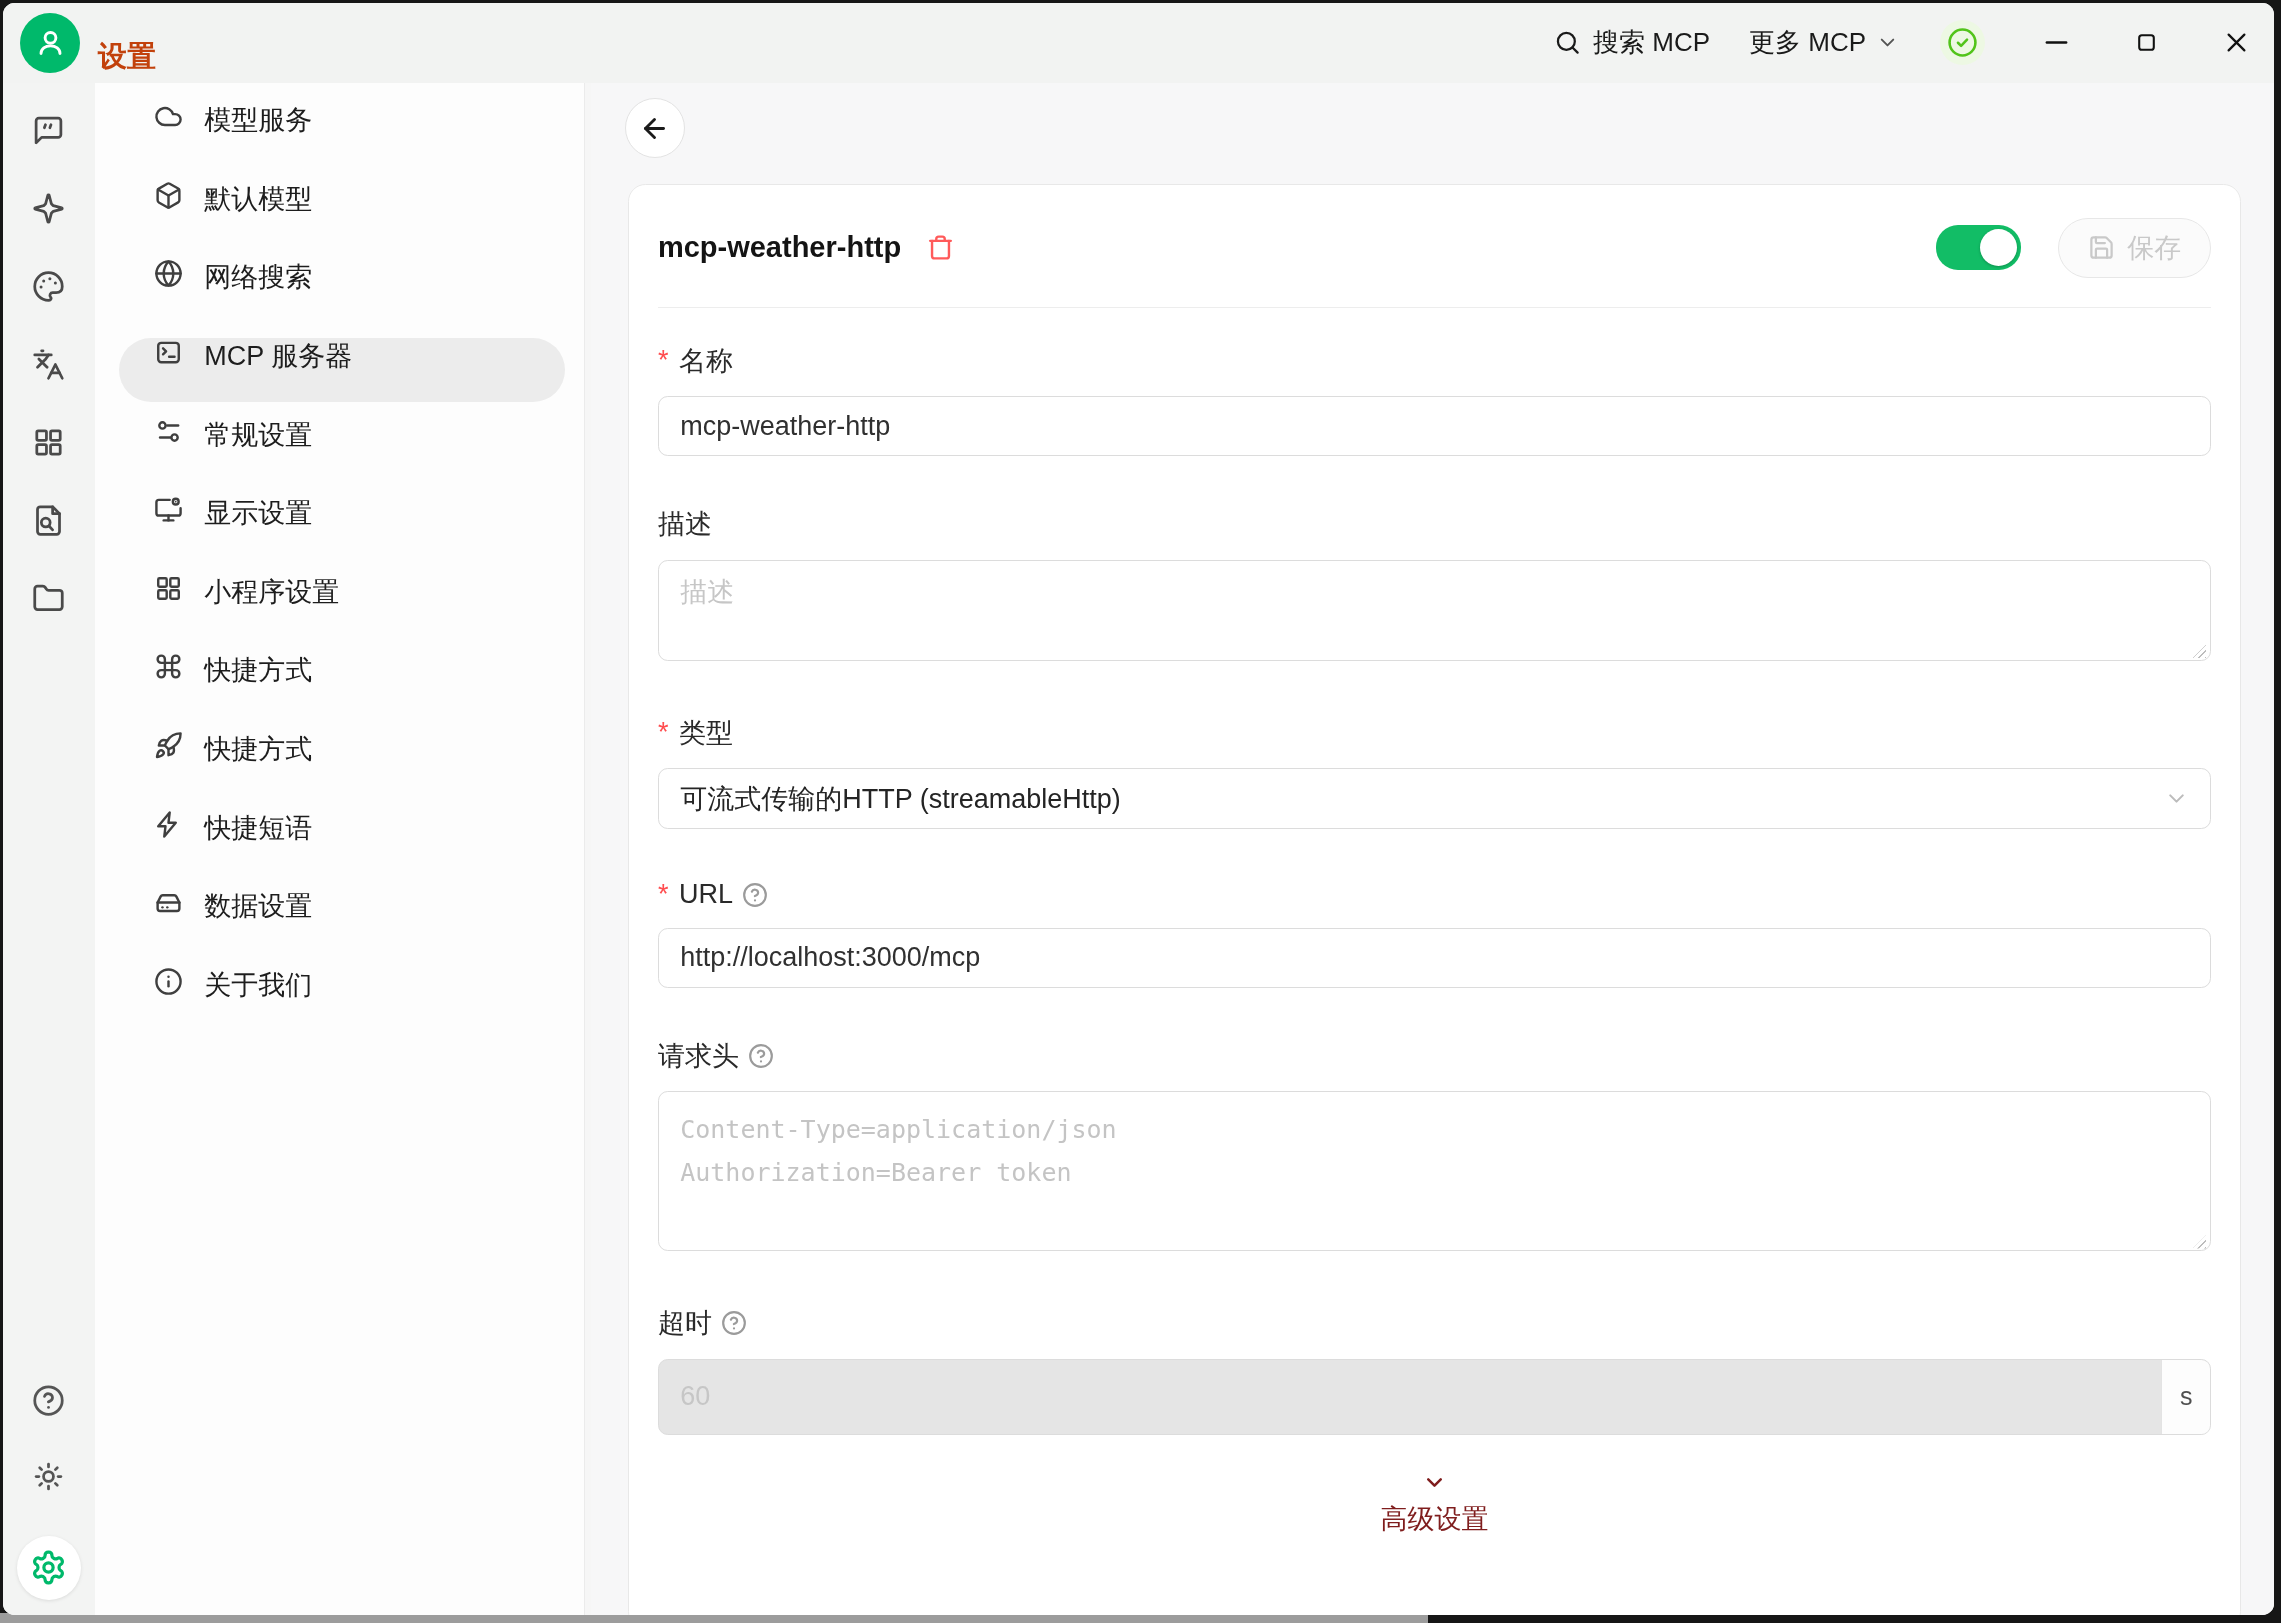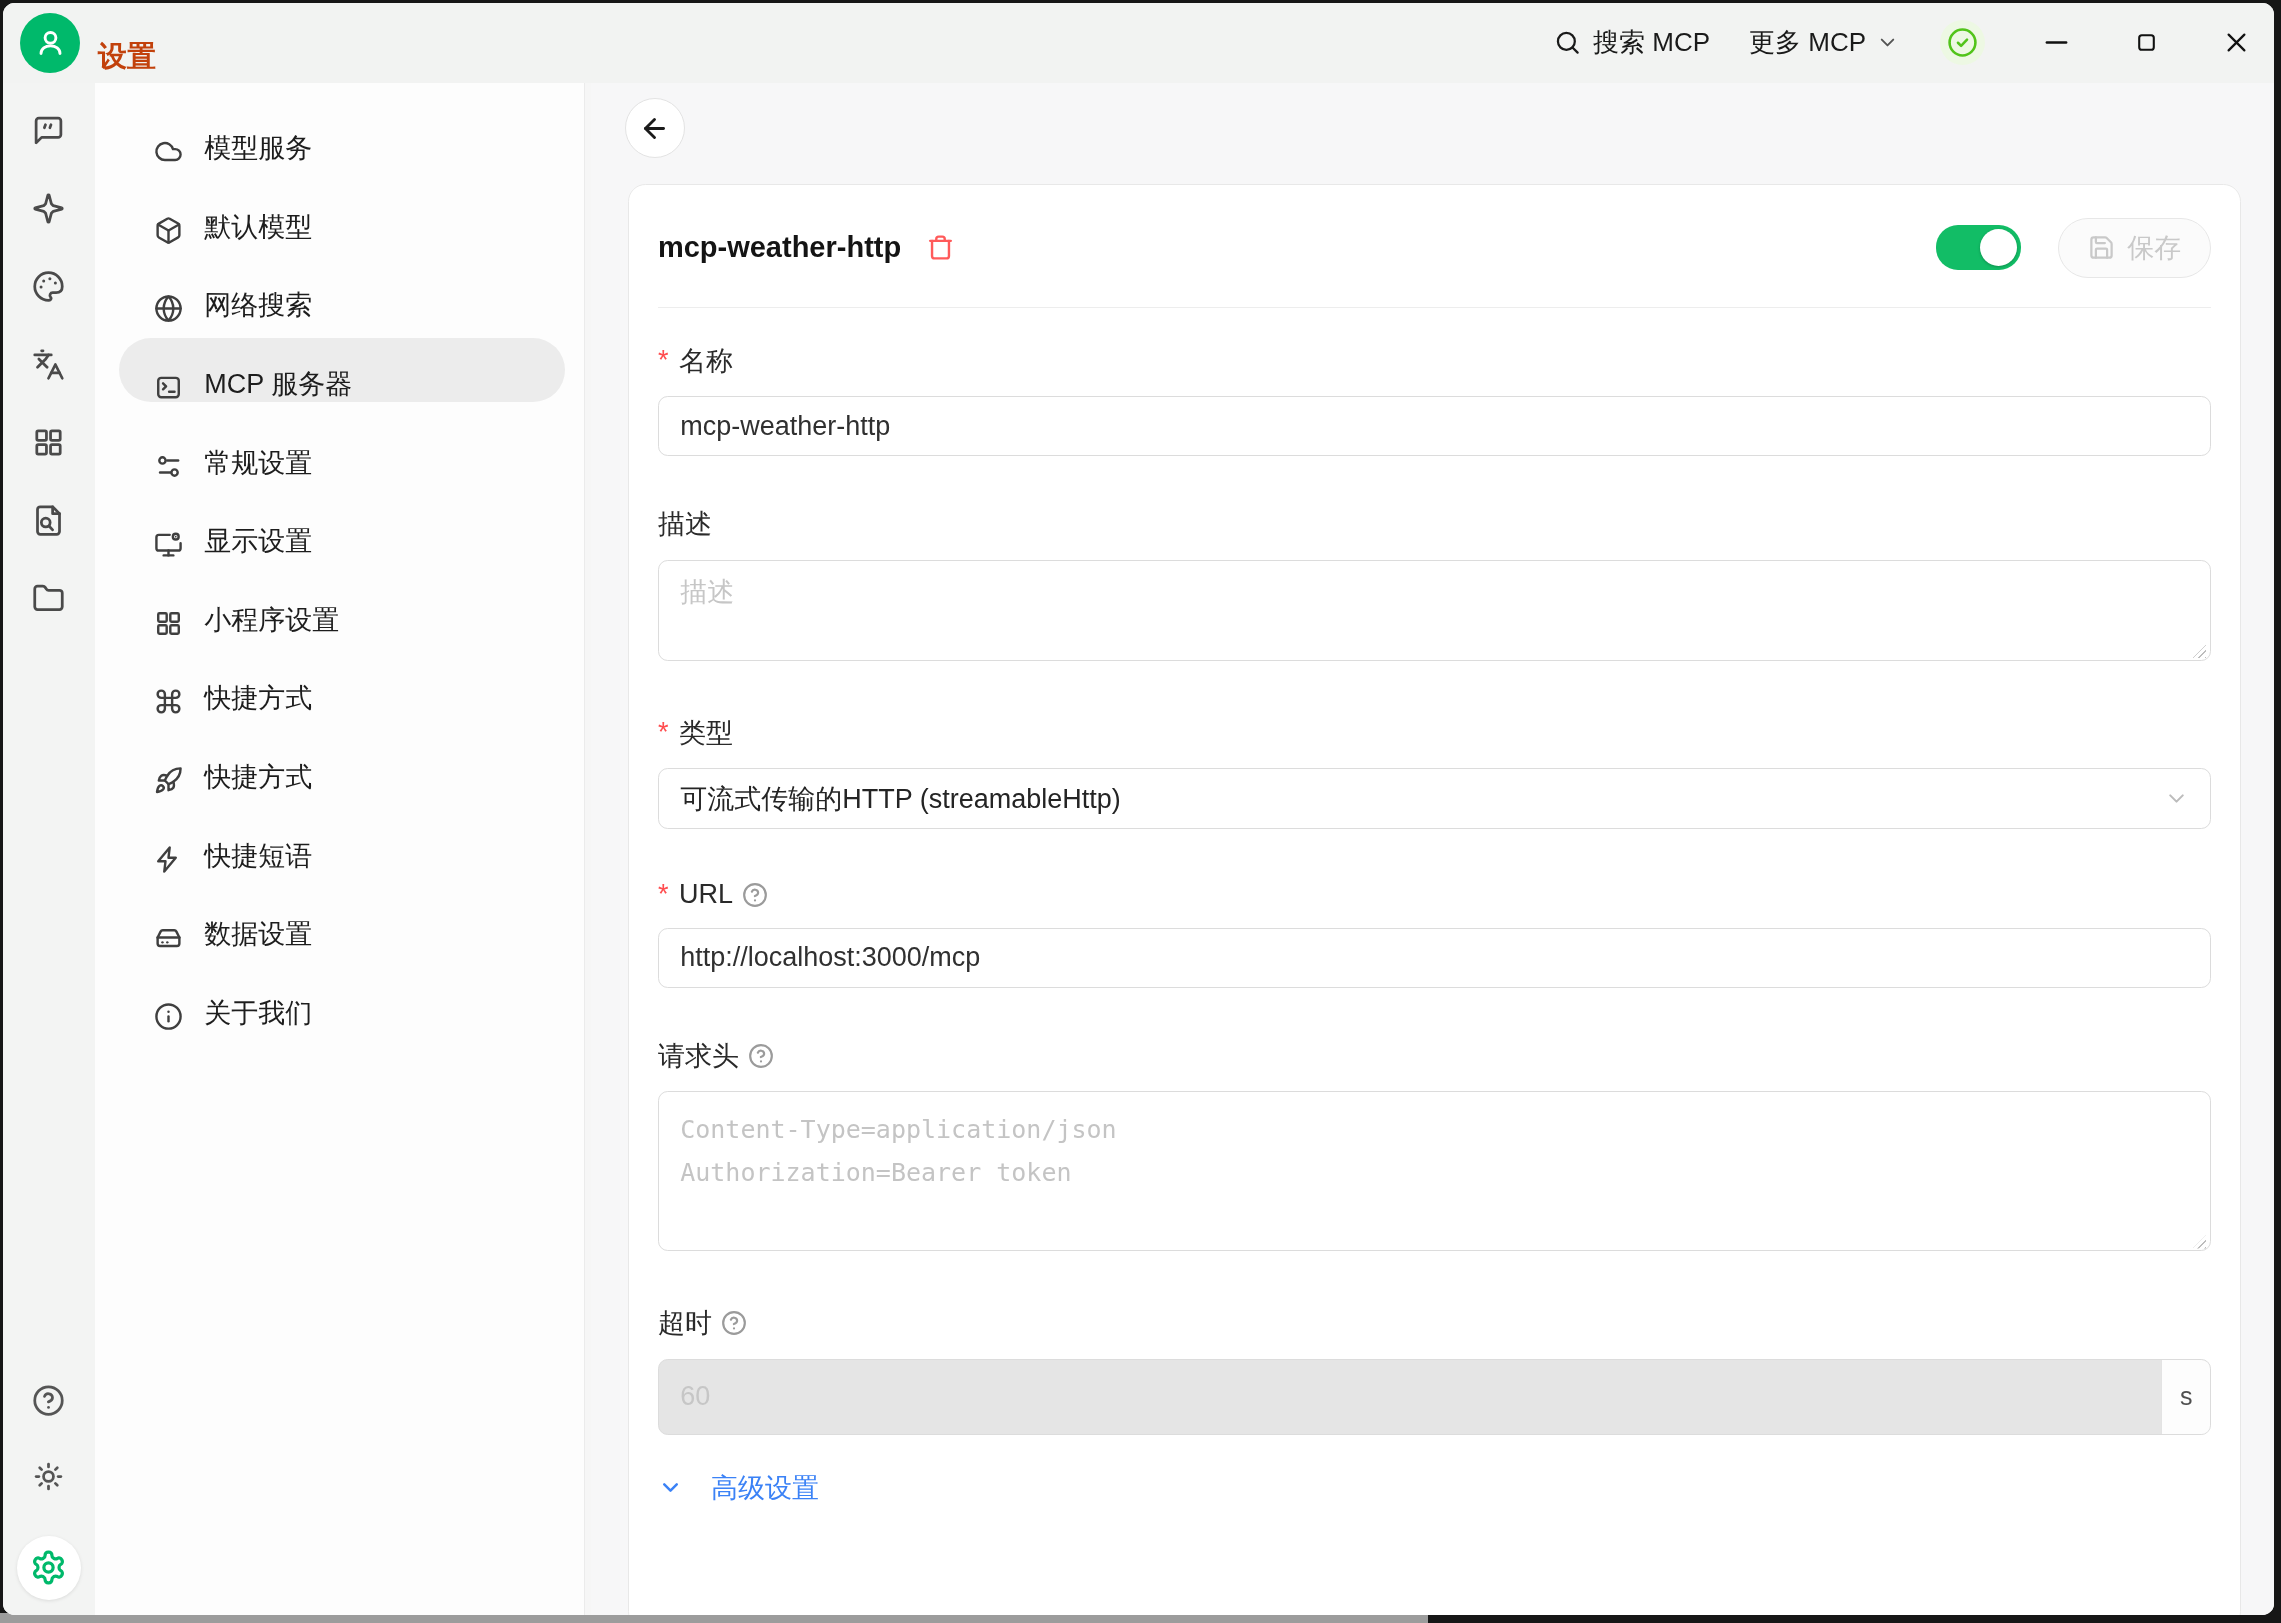--- a/index.html
+++ b/index.html
@@ -58,21 +58,21 @@
     margin-bottom:1.9px;
   }
 
   
   .sidebar {
     width:490px; flex:0 0 490px; background:#fdfdfd;
     border-right:1px solid #ebebeb; padding-top:19.4px;
   }
   .menu-item {
     height:64px; margin:0 19.4px 14.6px 24px; border-radius:32px;
-    display:flex; align-items:flex-end; padding-left:35px; gap:21.3px;
+    display:flex; align-items:flex-start; padding-left:35px; gap:21.3px;
     font-size:27px; color:#1d1d1d; cursor:default;
   }
   .menu-item.active { background:#ececec; }
   .menu-ic { width:29px; height:29px; color:#3f3f3f; flex:0 0 auto; }
 
   
   .main { flex:1; position:relative; background:#f7f7f8; min-width:0; }
   .gutter { position:absolute; left:0; top:0; bottom:0; width:5.8px; background:#f6f6f6; }
   .back-btn {
     position:absolute; left:40px; top:15.5px; width:60px; height:60px;
@@ -157,21 +157,21 @@
   .input-group input {
     flex:1; border:none; outline:none; font-size:27px; color:#303030; padding:0 21.3px;
     font-family:"Liberation Sans","DejaVu Sans",sans-serif; background:transparent;
   }
   .input-group input::placeholder { color:#c6c6c6; }
   .group-suffix {
     width:49px; border-left:1px solid #e3e3e3; display:flex; align-items:center;
     justify-content:center; font-size:25px; color:#4f4f4f; background:#fdfdfd;
   }
 
-  .advanced { margin-top:35px; display:flex; align-items:center; gap:28px; color:#3b82f6; font-size:27px; }
+  .advanced { margin-top:35px; display:flex; align-items:center; gap:6px; color:#7f1d1d; font-size:27px;flex-direction:column; }
   .advanced .chev { width:25px; height:25px; }
 
   .ic { fill:none; stroke:currentColor; stroke-width:2; stroke-linecap:round; stroke-linejoin:round; display:block; }
   .ic.dotfill circle.dot { fill:currentColor; stroke:none; }
 </style>
 </head>
 <body>
 
 <div class="desk-strip"></div>
 

